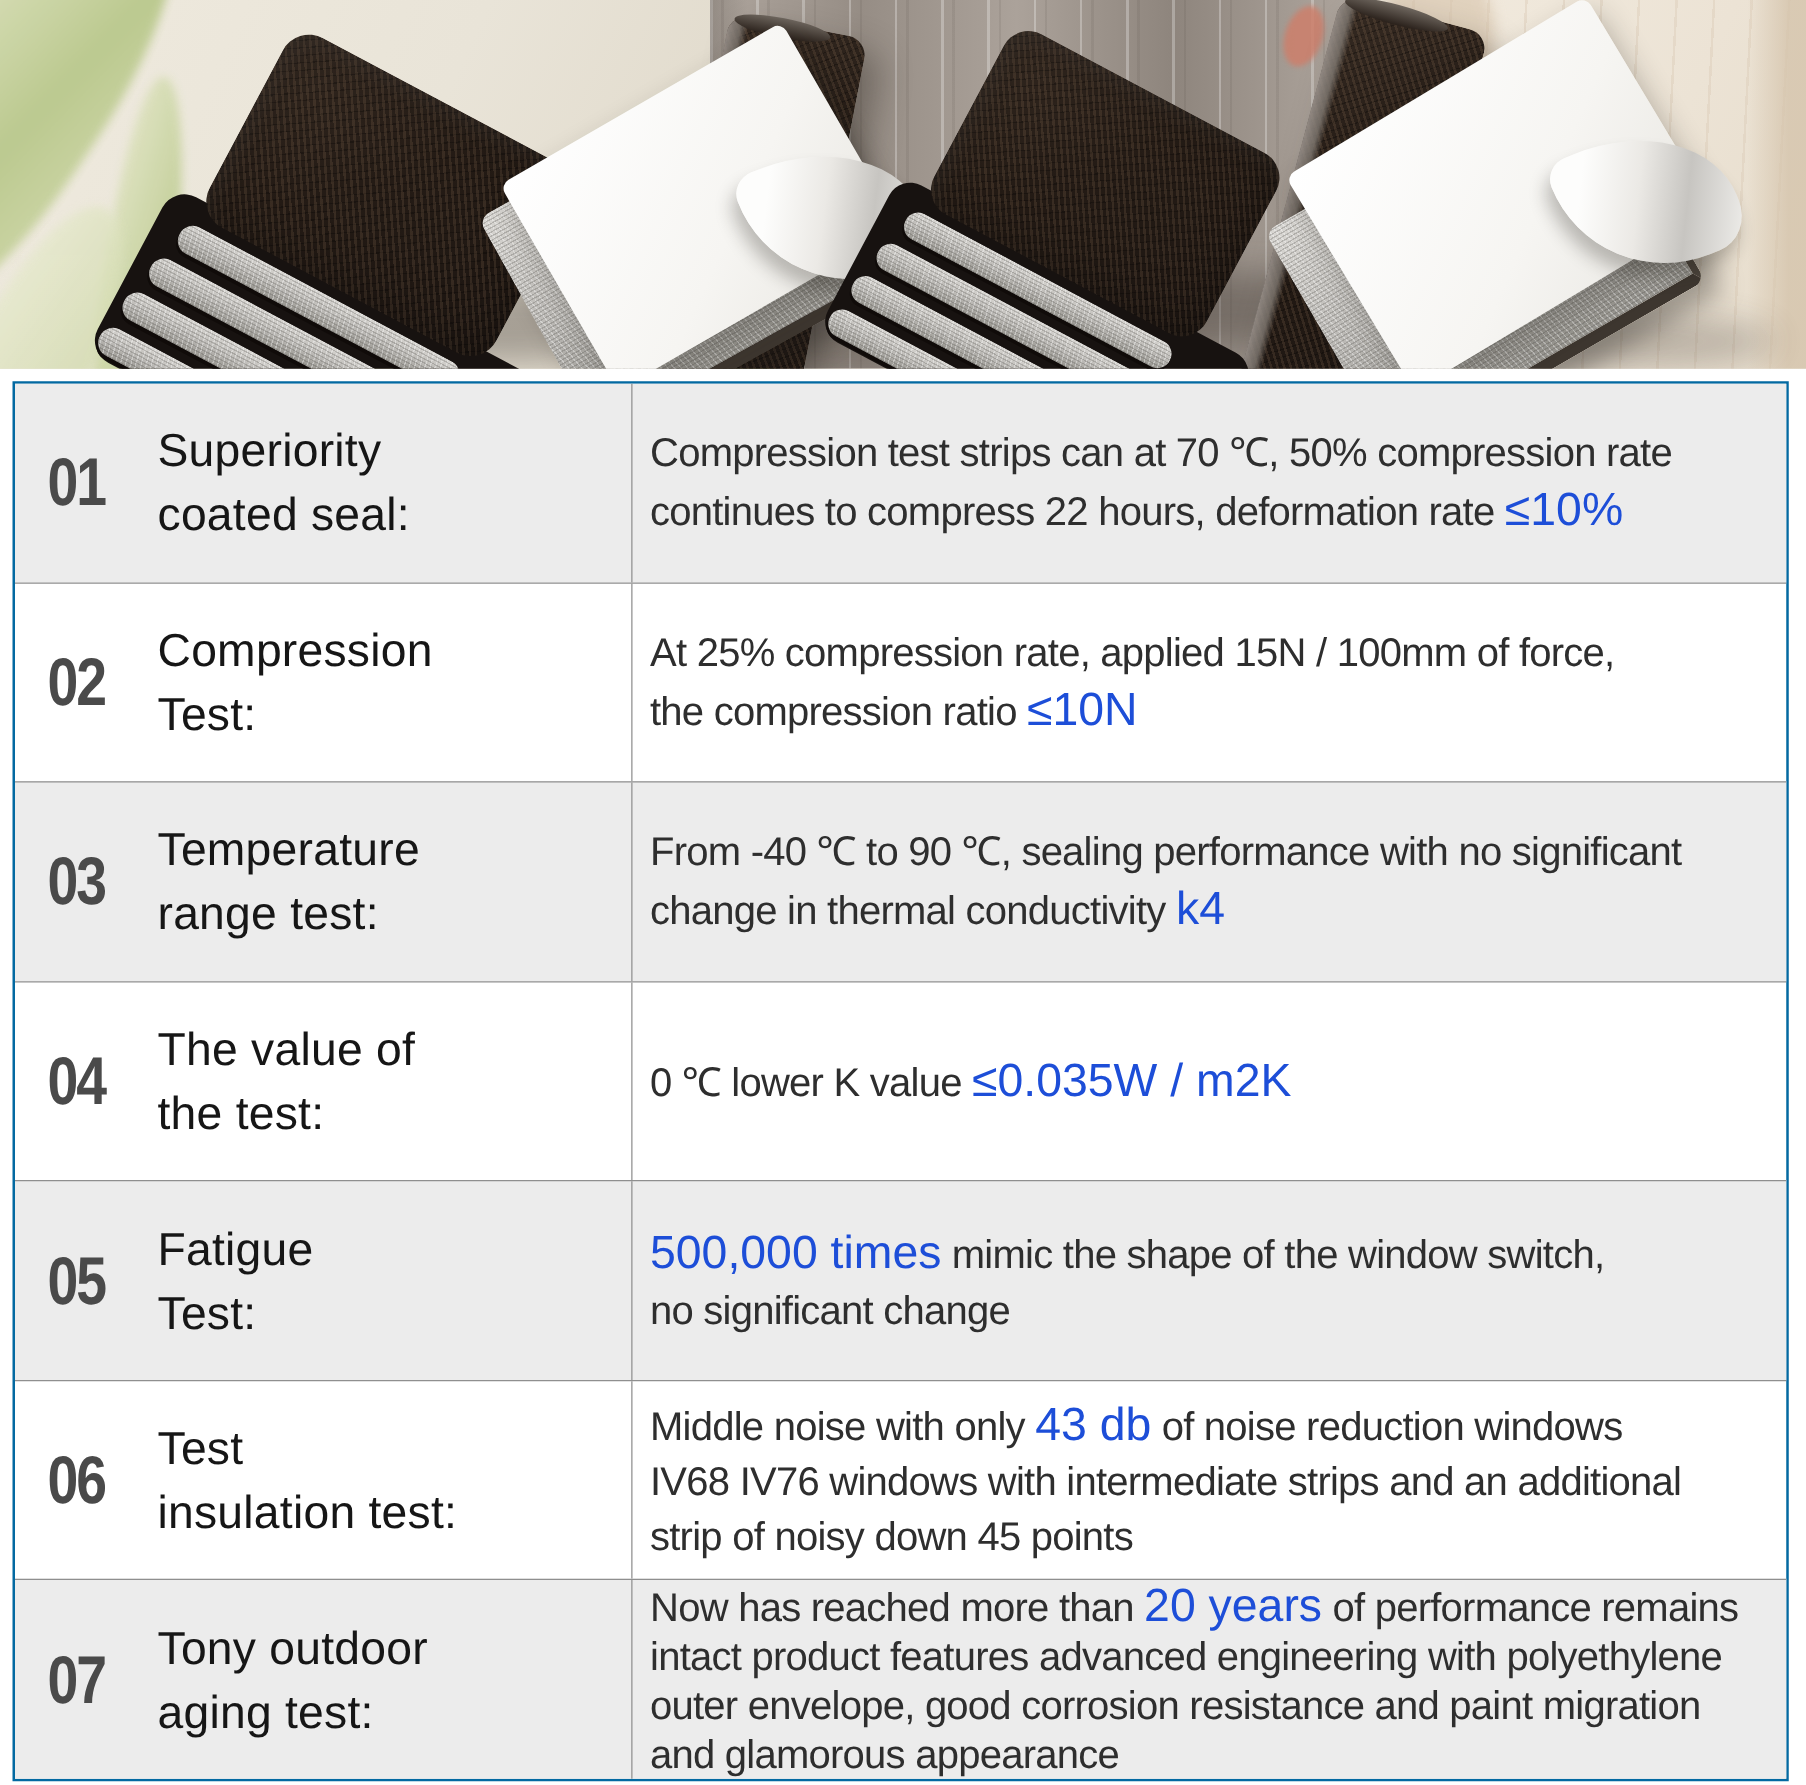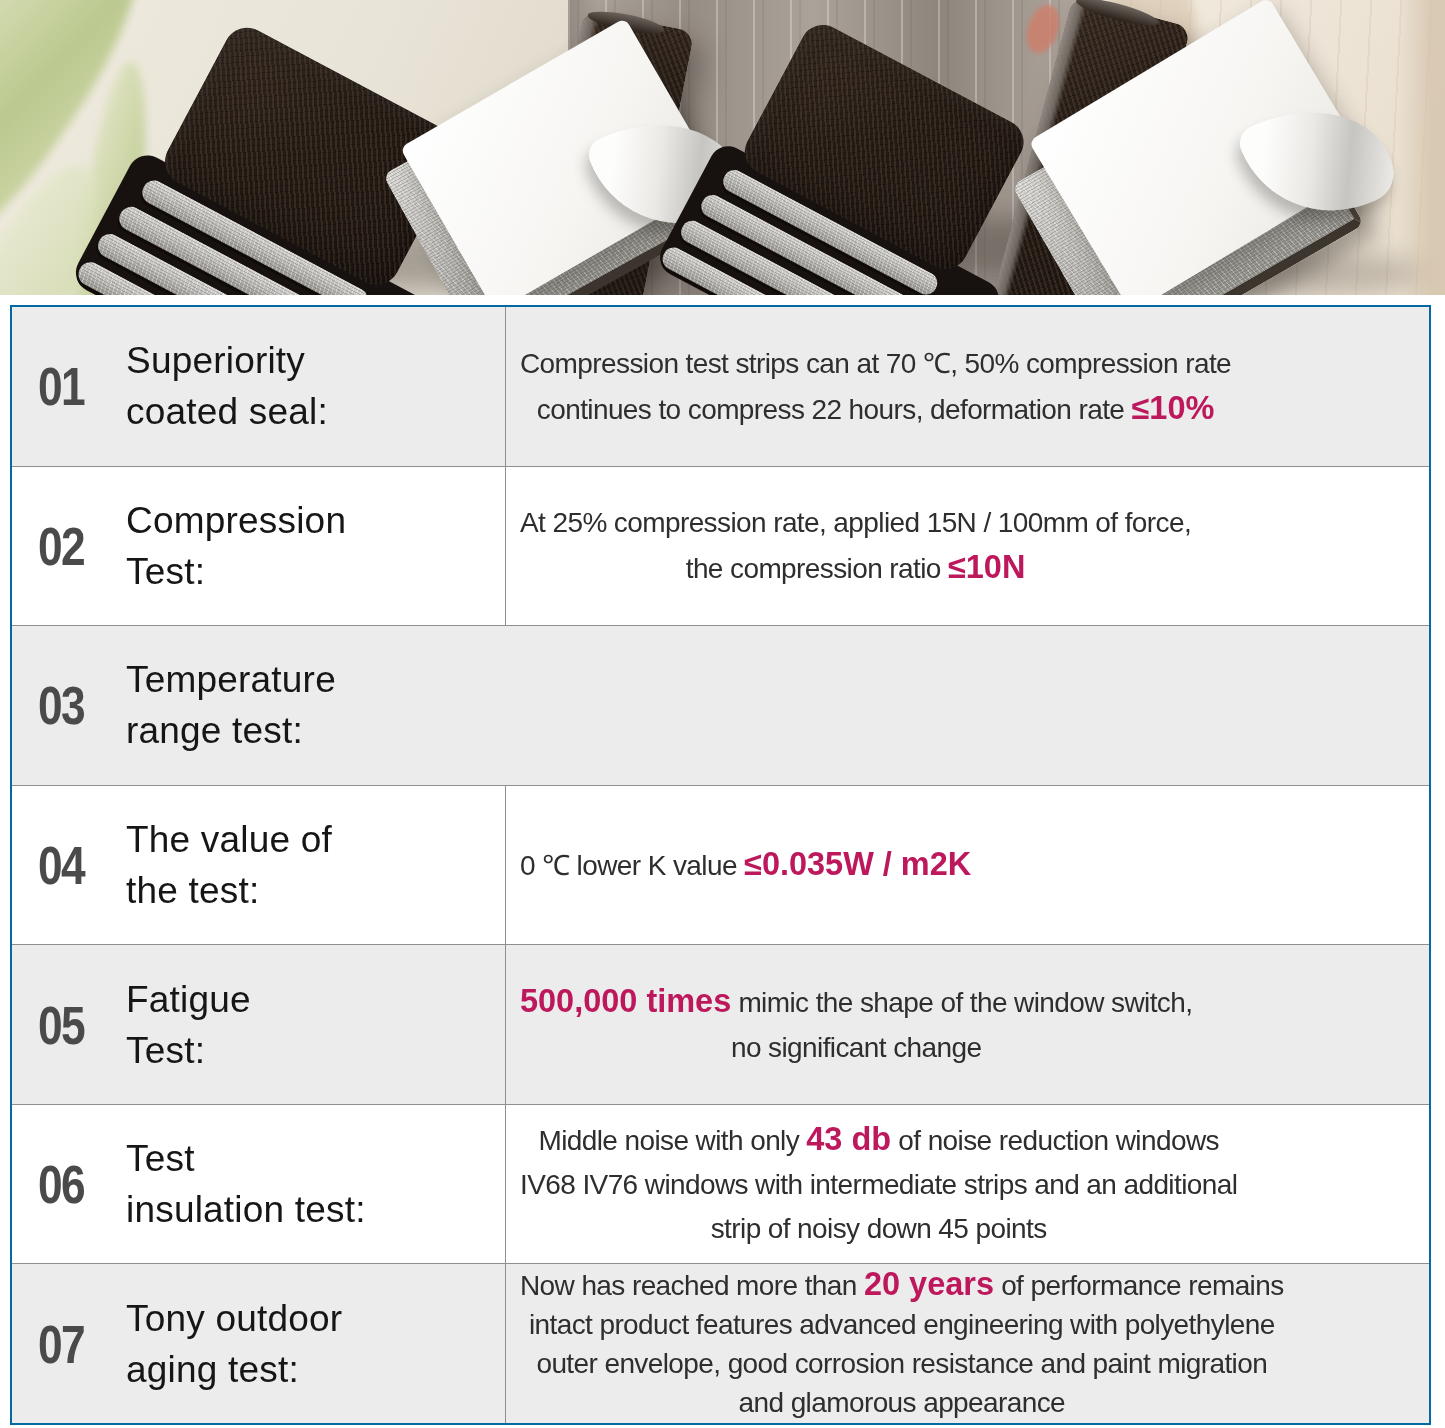--- a/index.html
+++ b/index.html
@@ -107,25 +107,25 @@
   .row + .row{border-top:1px solid #8f8f8f;}
   .row.alt{background:#ececec;}
   .cell-left{width:493px;box-sizing:border-box;display:flex;align-items:center;flex-shrink:0;}
   .cell-right{flex:1;border-left:1px solid #8f8f8f;display:flex;align-items:center;
         padding:0 18px 0 14px;box-sizing:border-box;}
   .num{display:inline-block;flex:0 0 84px;margin-left:26px;
         font-size:54px;font-weight:bold;color:#4a4a4a;letter-spacing:-2px;
         transform:scaleX(.82);transform-origin:left center;}
   .title{font-size:37px;color:#161616;line-height:51px;white-space:pre-line;
         letter-spacing:.2px;margin-left:4px;}
-  .desc{margin:0;font-size:28px;line-height:45px;color:#2e2e2e;white-space:pre-line;
-        letter-spacing:-0.6px;text-align:center;}
+  .desc{margin:0;font-size:32px;line-height:45px;color:#2e2e2e;white-space:pre-line;
+        letter-spacing:-0.6px;}
   .row.r6 .desc{line-height:44px;}
   .row.r7 .desc{line-height:39px;}
-  .hl{color:#be185d;font-weight:bold;font-size:1.16em;letter-spacing:0;}
+  .hl{color:#1d4ed8;font-weight:normal;font-size:1.16em;letter-spacing:0;}
 </style>
 </head>
 <body>
 
 <div class="page">
 
   <div class="hero">
     <div class="wall-left"></div>
     <div class="leaf l1"></div>
     <div class="leaf l2"></div>
@@ -200,20 +200,24 @@
 the compression ratio </span><span class="hl">≤10N</span></p>
       </div>
     </div>
 
     <div class="row alt r3">
       <div class="cell-left">
         <span class="num">03</span>
         <span class="title">Temperature
 range test:</span>
       </div>
+      <div class="cell-right">
+        <p class="desc"><span>From -40 ℃ to 90 ℃, sealing performance with no significant
+change in thermal conductivity </span><span class="hl">k4</span></p>
+      </div>
     </div>
 
     <div class="row r4">
       <div class="cell-left">
         <span class="num">04</span>
         <span class="title">The value of
 the test:</span>
       </div>
       <div class="cell-right">
         <p class="desc"><span>0 ℃ lower K value </span><span class="hl">≤0.035W / m2K</span></p>

